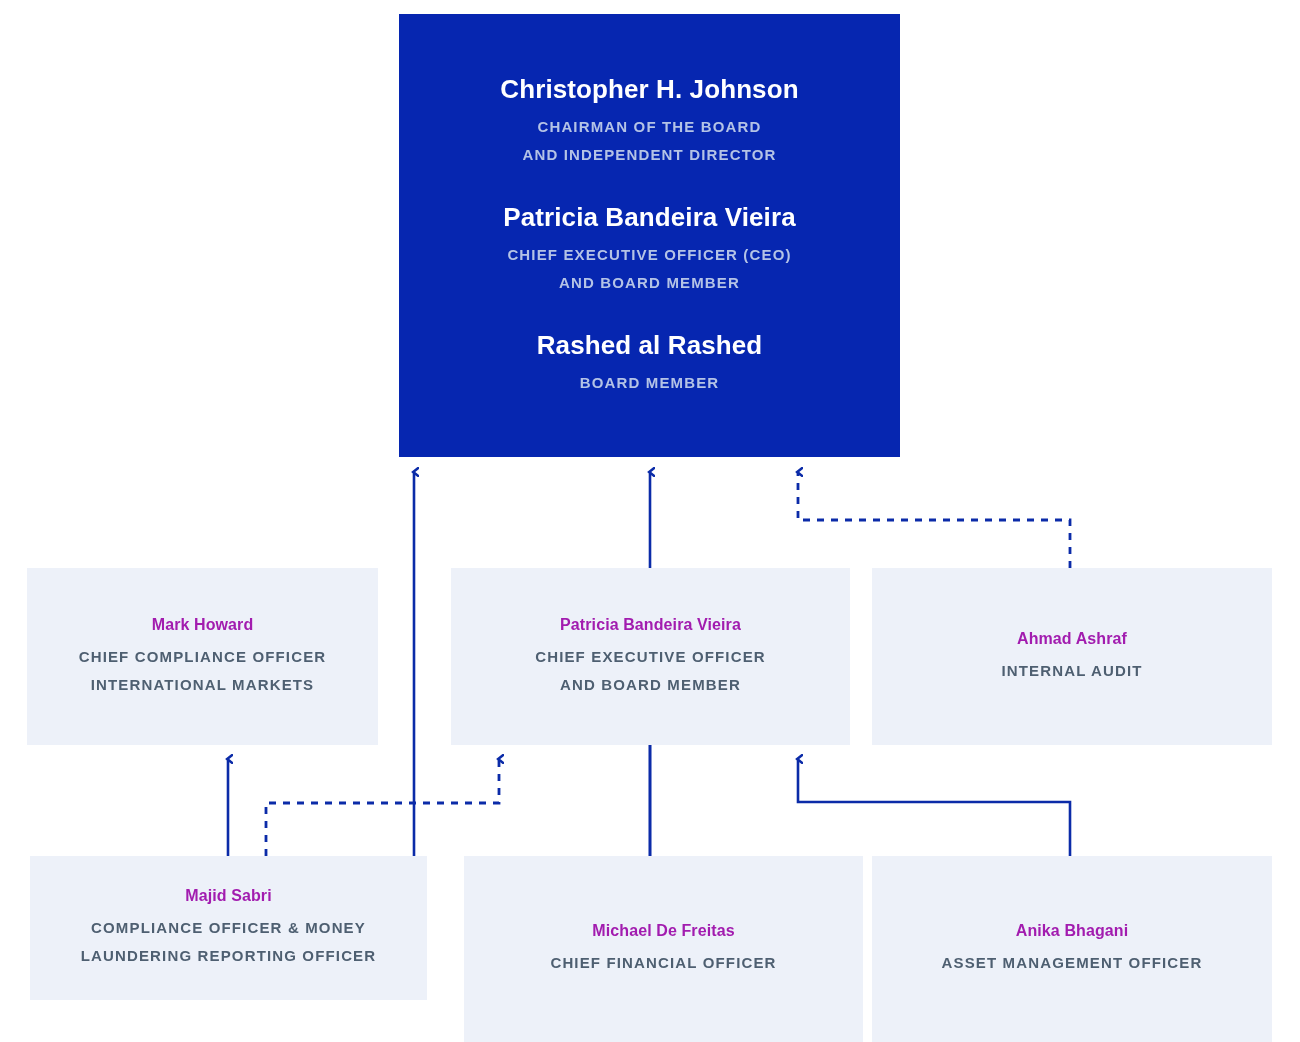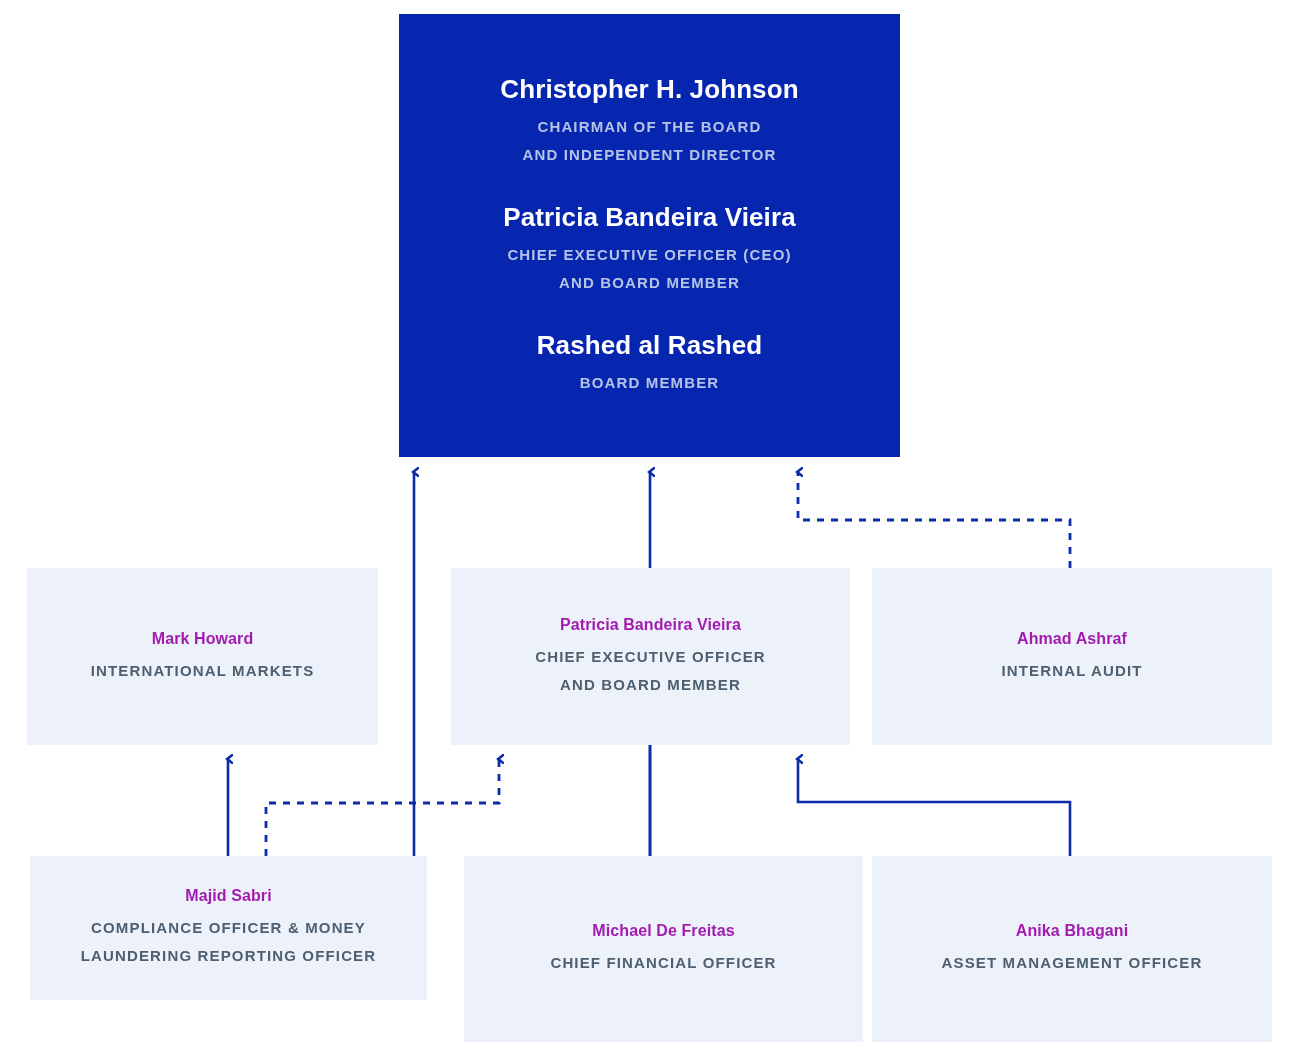--- a/index.html
+++ b/index.html
@@ -168,20 +168,21 @@
       <div class="board-title">
         <span class="ln">BOARD MEMBER</span>
       </div>
     </div>
 
   </div>
 
   <div class="node node-light n-mark">
     <div class="light-name">Mark Howard</div>
     <div class="light-title">
+      <span class="ln">CHIEF COMPLIANCE OFFICER</span>
       <span class="ln">INTERNATIONAL MARKETS</span>
     </div>
   </div>
 
   <div class="node node-light n-patmid">
     <div class="light-name">Patricia Bandeira Vieira</div>
     <div class="light-title">
       <span class="ln">CHIEF EXECUTIVE OFFICER</span>
       <span class="ln">AND BOARD MEMBER</span>
     </div>

